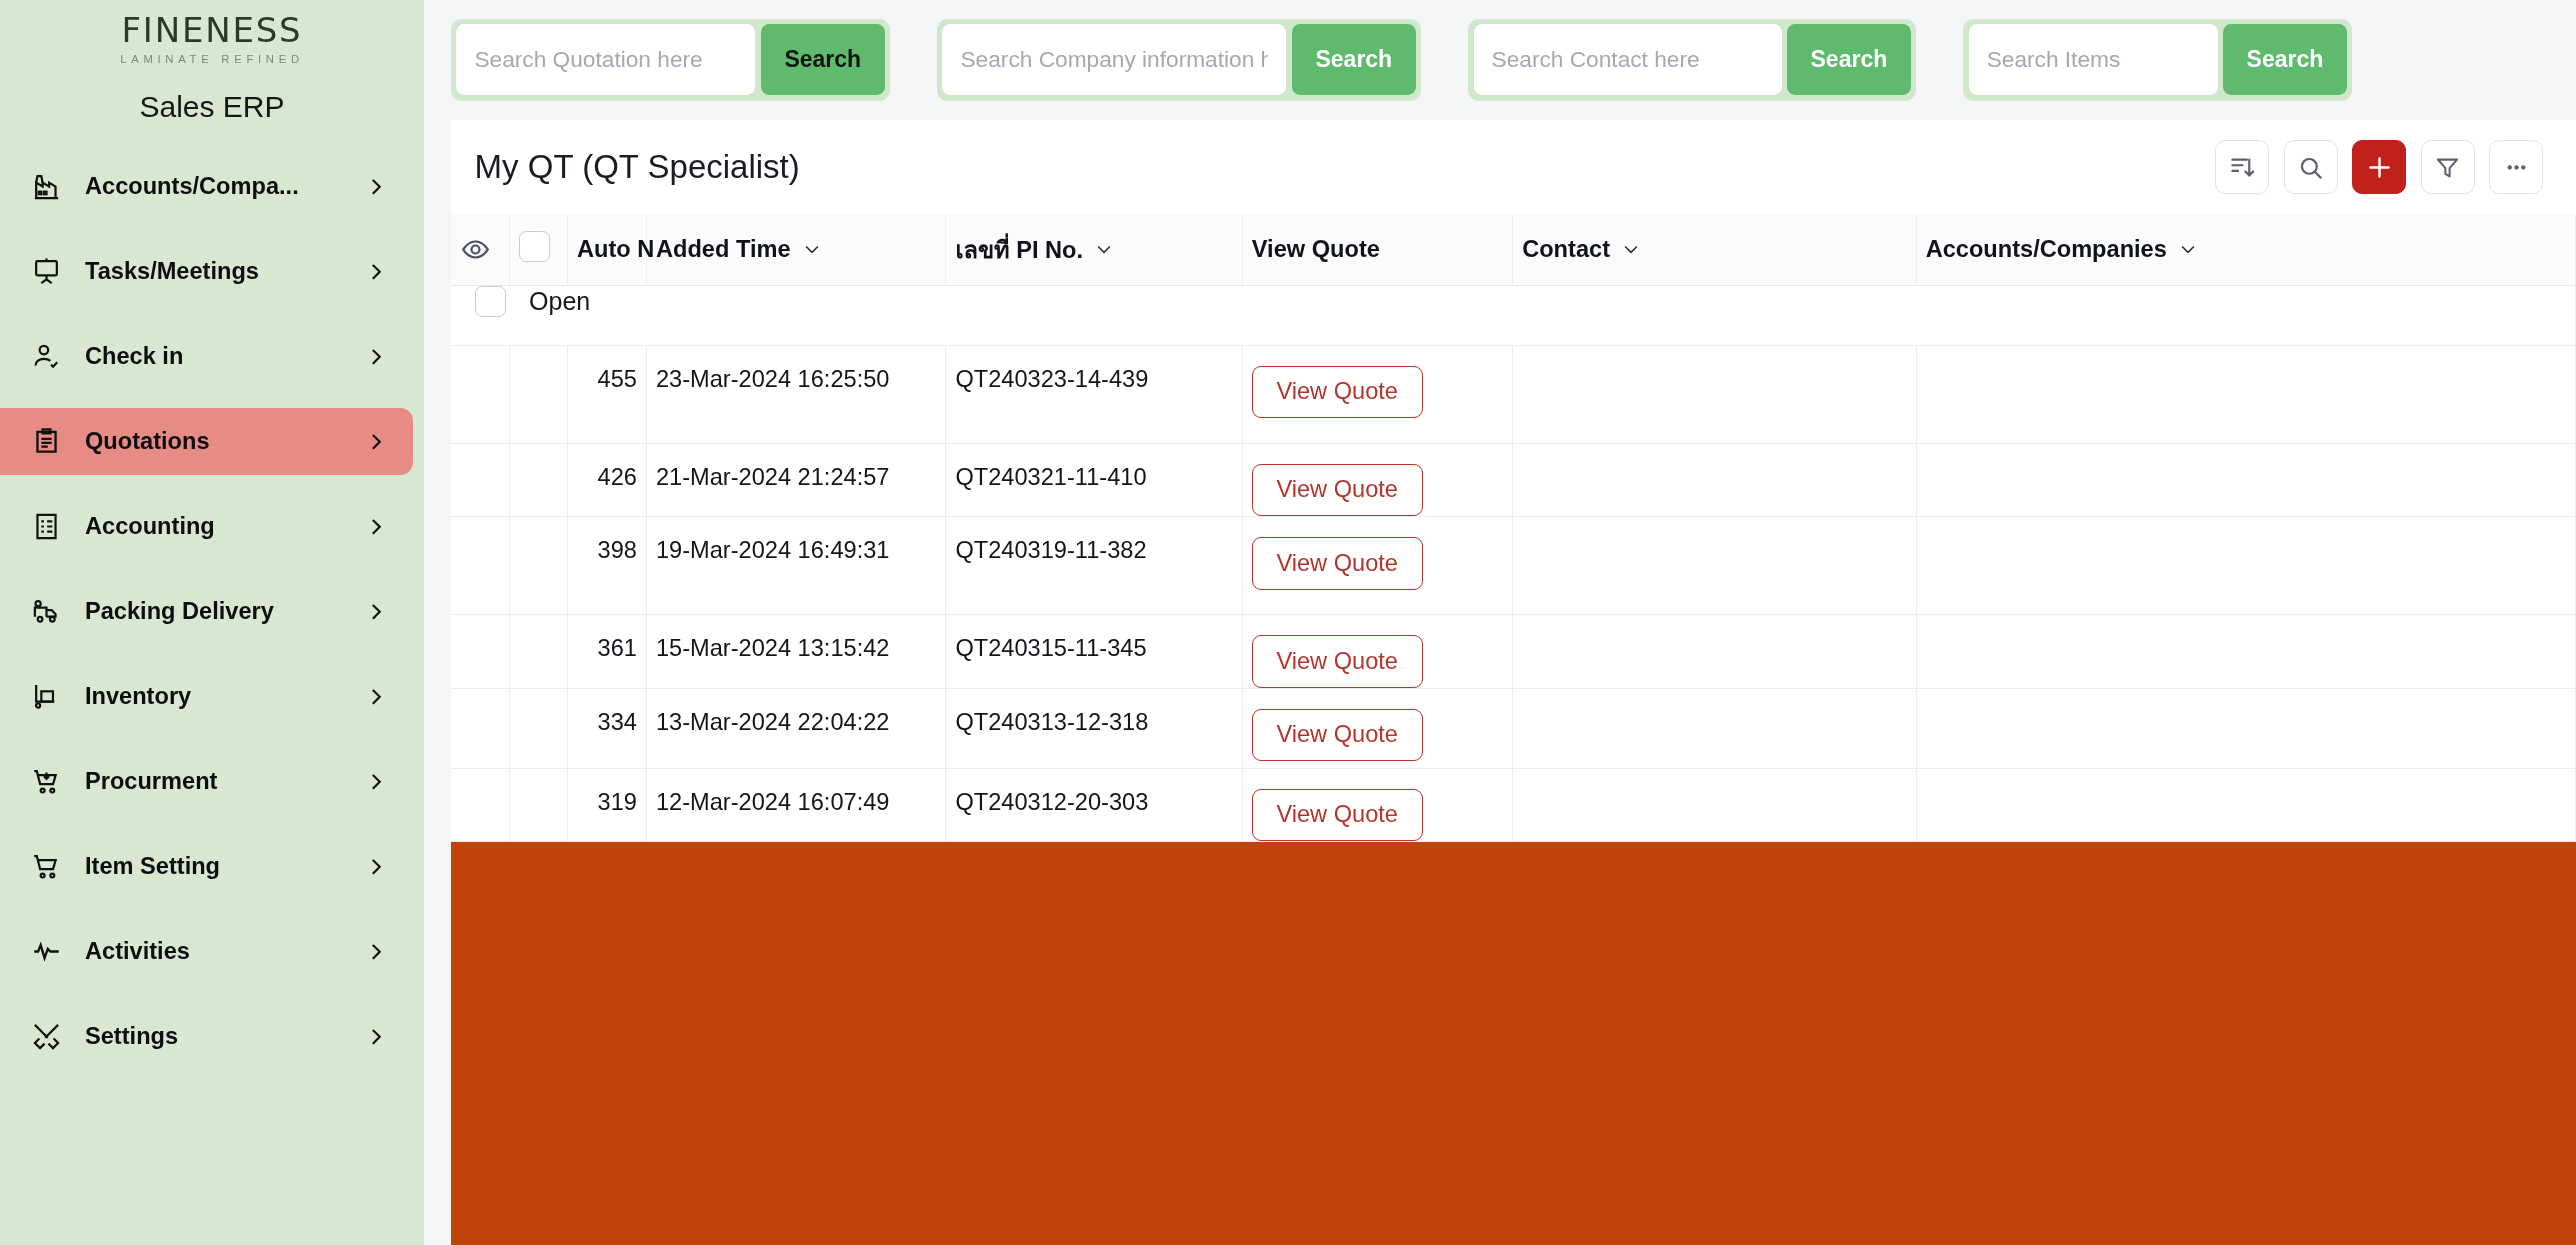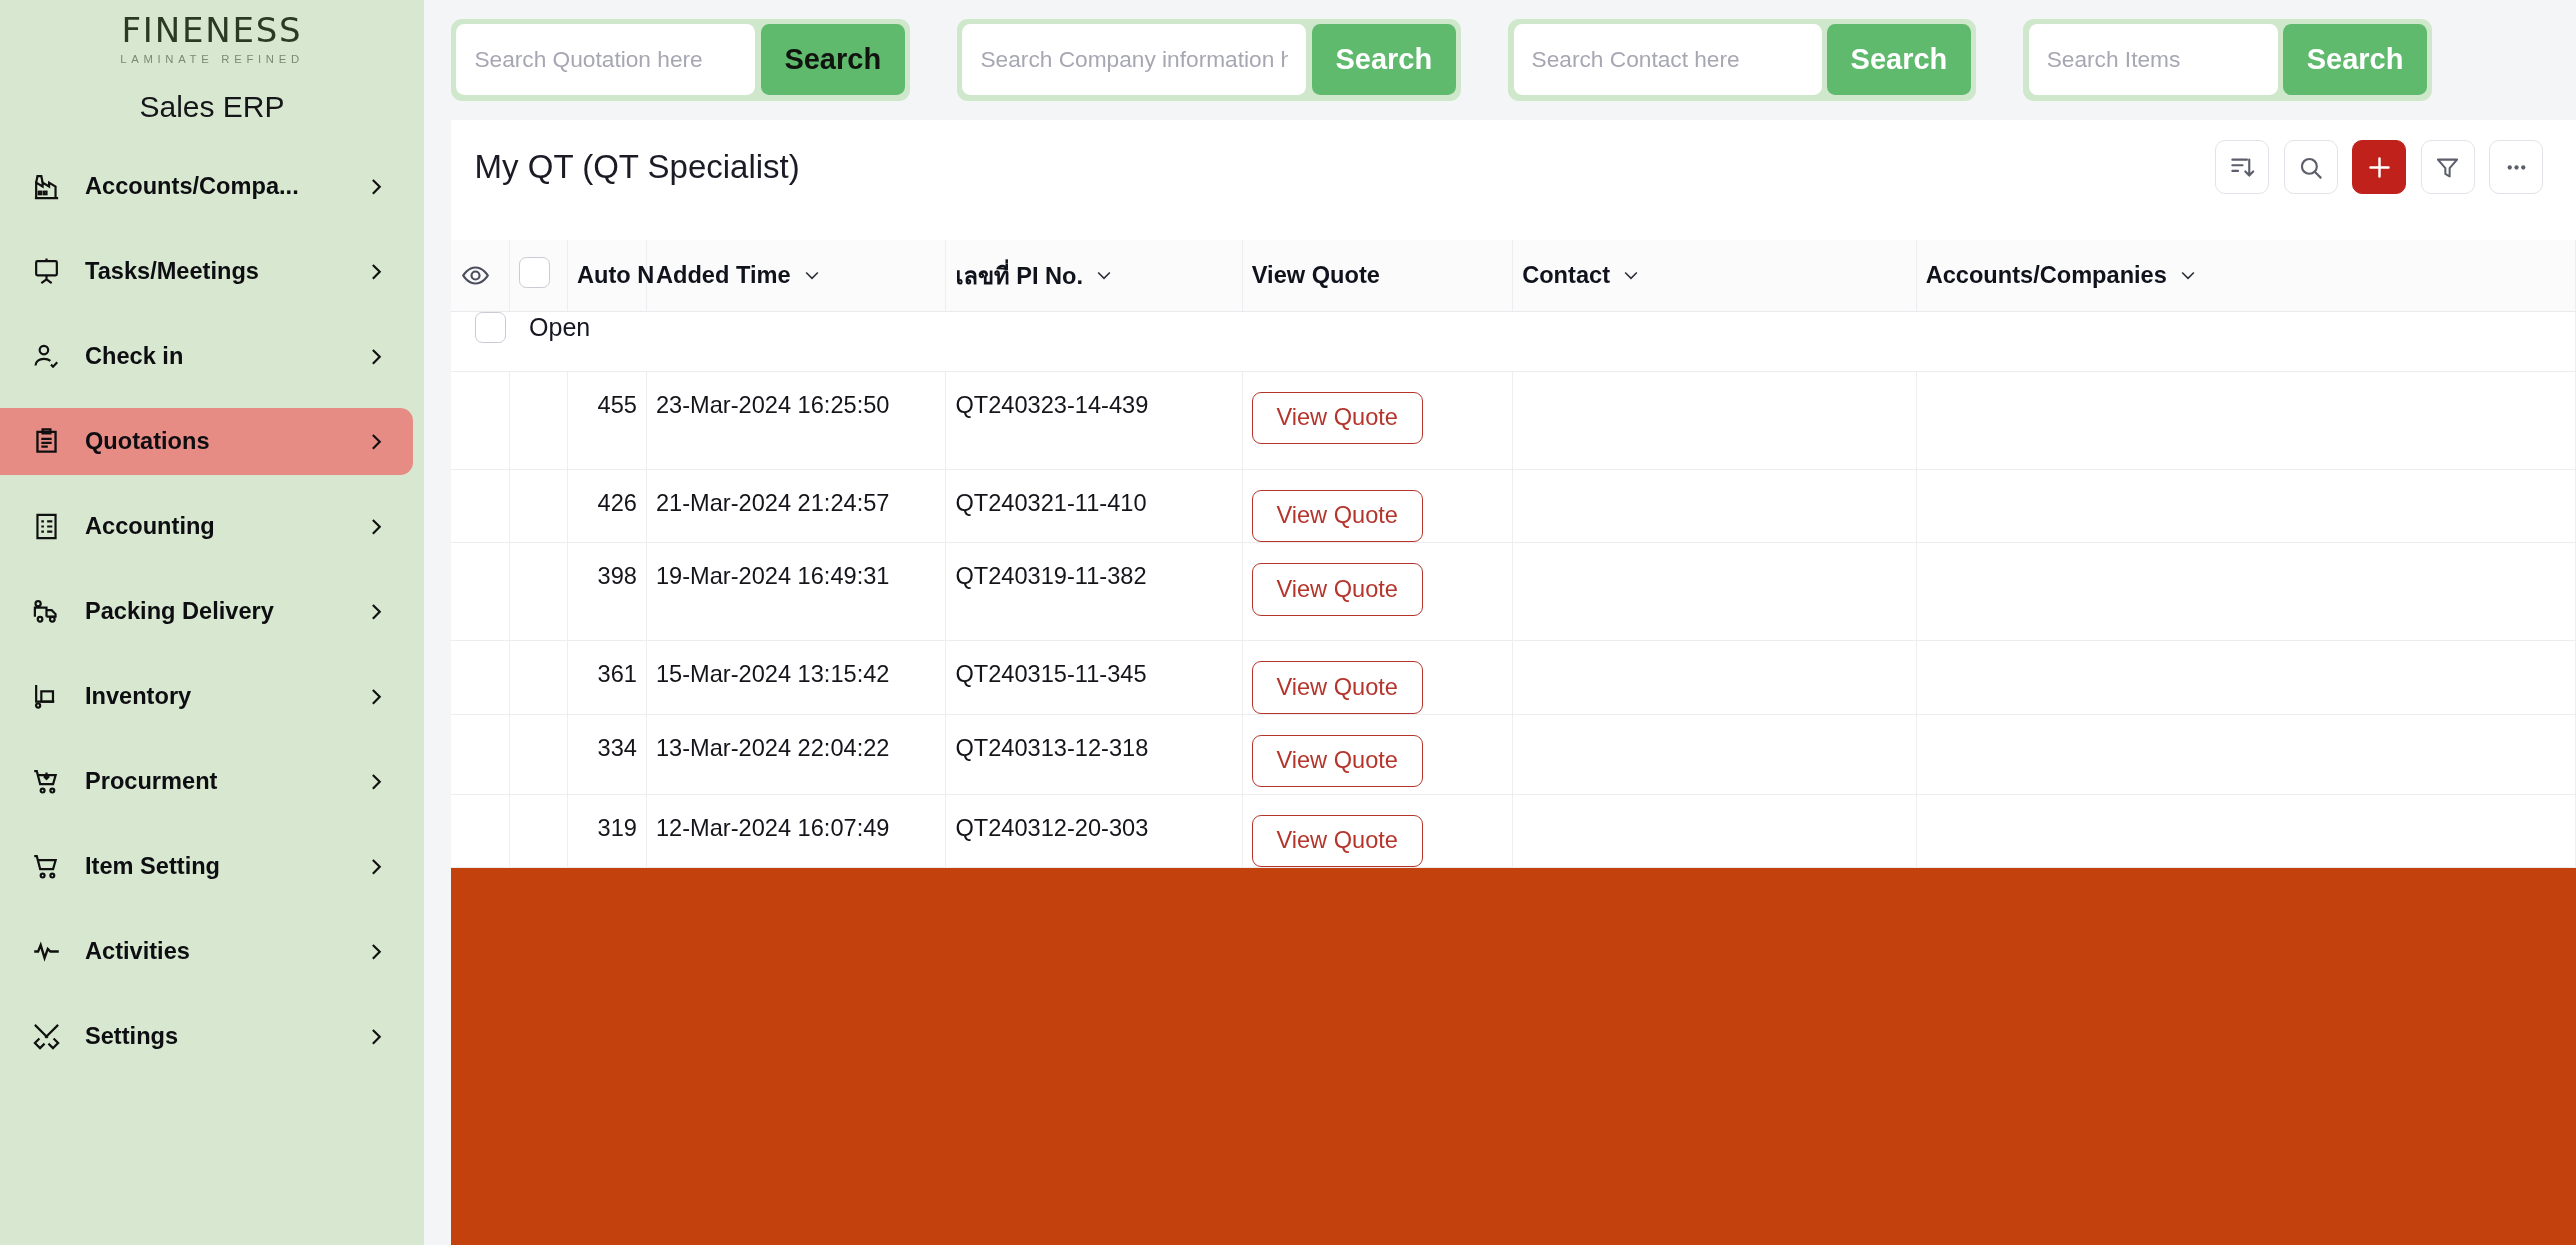--- a/index.html
+++ b/index.html
@@ -82,31 +82,31 @@
     padding: 0 18px; height: 71px;
   }
   .search-input::placeholder { color: #a7a7b4; }
   .si-1 { width: 299px; }
   .si-2 { width: 344px; }
   .si-3 { width: 308px; }
   .si-4 { width: 249px; }
   .search-btn {
     border: none; cursor: pointer;
     background: #5fba6e; border-radius: 8.2px;
-    font-size: 29px; font-weight: 700;
+    font-size: 23px; font-weight: 700;
     margin-left: 5.4px; padding: 0 23.6px; height: 71px;
     font-family: "Liberation Sans", sans-serif;
   }
   .search-btn.dark-label { color: #11130f; }
   .search-btn.light-label { color: #ffffff; }
 
   
   .content {
     flex: 1; background: #fff; margin-left: 27px;
-    display: flex; flex-direction: column; overflow: hidden; gap: 26px;
+    display: flex; flex-direction: column; overflow: hidden;
   }
   .page-head {
     height: 94px; min-height: 94px;
     display: flex; align-items: center;
     padding: 0 33px 0 23.6px; background: #fff;
   }
   .page-title { font-size: 33px; color: #1b1b25; font-weight: 400; }
   .tools { margin-left: auto; display: flex; align-items: center; gap: 14.5px; }
   .tool-btn {
     width: 54px; height: 54px; border-radius: 10px;

